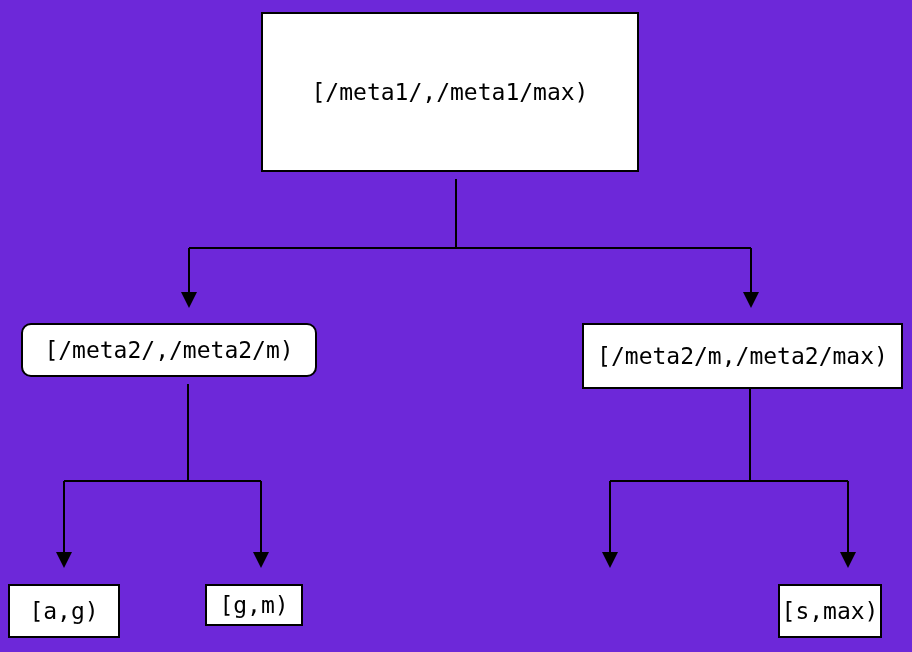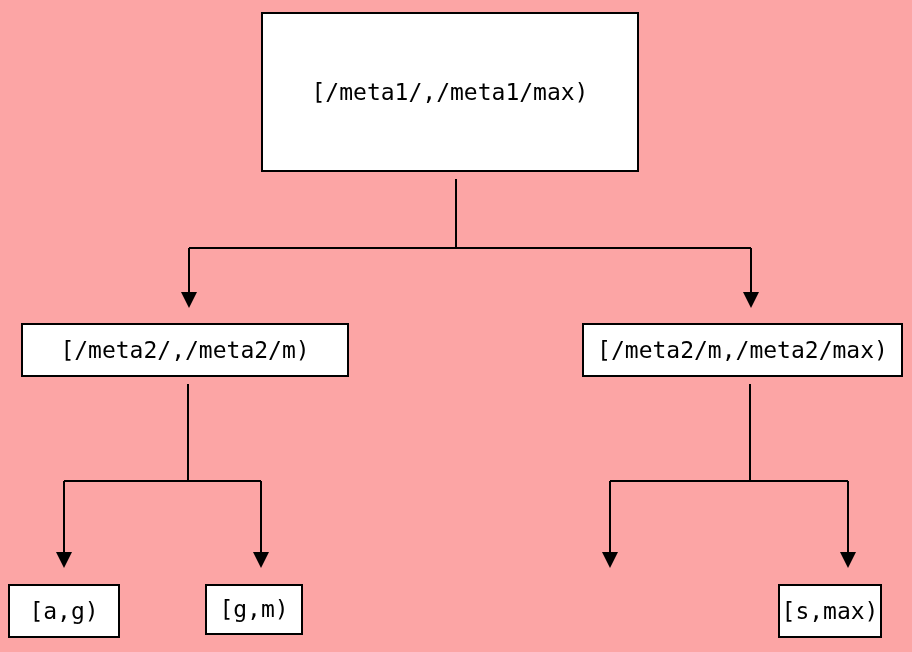--- a/index.html
+++ b/index.html
@@ -4,21 +4,21 @@
 <style>
   html, body {
     margin: 0;
     padding: 0;
     background: #ffffff;
   }
   .canvas {
     position: relative;
     width: 912px;
     height: 652px;
-    background: #fca5a5;
+    background: #6d28d9;
     overflow: hidden;
   }
   .edges-layer {
     position: absolute;
     left: 0;
     top: 0;
     width: 912px;
     height: 652px;
   }
   .edge {
@@ -38,24 +38,24 @@
     display: flex;
     align-items: center;
     justify-content: center;
     font-family: "DejaVu Sans Mono", monospace;
     font-size: 23px;
     line-height: 1;
     color: #000000;
     white-space: nowrap;
   }
   #node-root      { left: 261px; top: 12px;  width: 378px; height: 160px; }
-  #node-meta2-low { left: 21px;  top: 323px; width: 328px; height: 54px; }
-  #node-meta2-high{ left: 582px; top: 323px; width: 321px; height: 54px; }
+  #node-meta2-low { left: 21px;  top: 323px; width: 296px; height: 54px; border-radius: 10px; }
+  #node-meta2-high{ left: 582px; top: 323px; width: 321px; height: 66px; }
   #node-leaf-ag   { left: 8px;   top: 584px; width: 112px; height: 54px; }
-  #node-leaf-gm   { left: 205px; top: 584px; width: 98px;  height: 51px; }
+  #node-leaf-gm   { left: 205px; top: 584px; width: 98px;  height: 42px; }
   #node-leaf-ms   { left: 554px; top: 584px; width: 99px;  height: 54px; }
   #node-leaf-smax { left: 778px; top: 584px; width: 104px; height: 54px; }
 </style>
 </head>
 <body>
 
 <div class="canvas">
 
   <svg class="edges-layer" viewBox="0 0 912 652" xmlns="http://www.w3.org/2000/svg">
 

